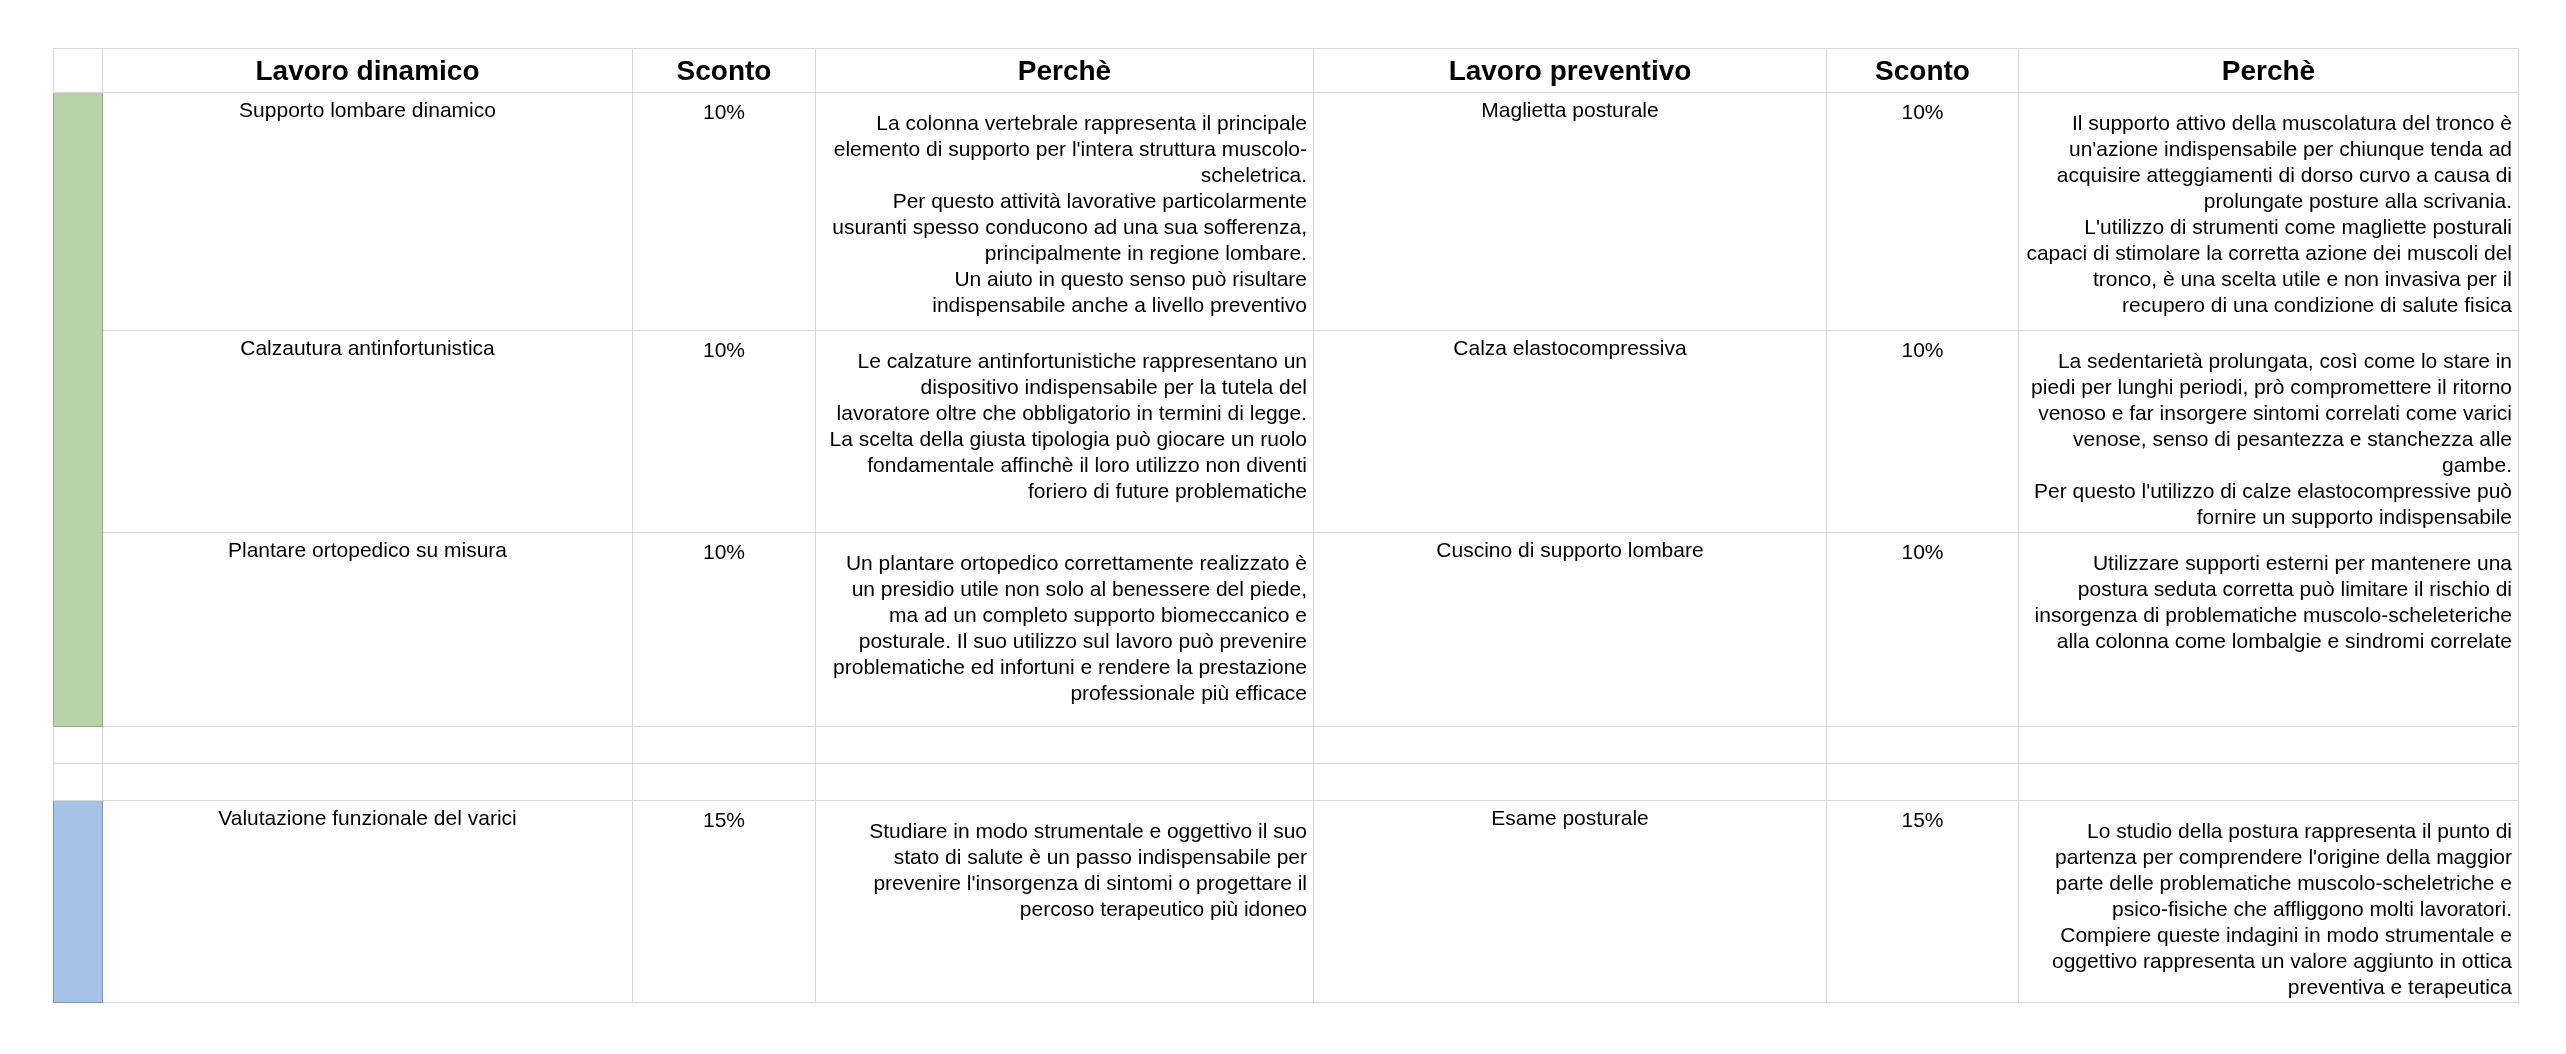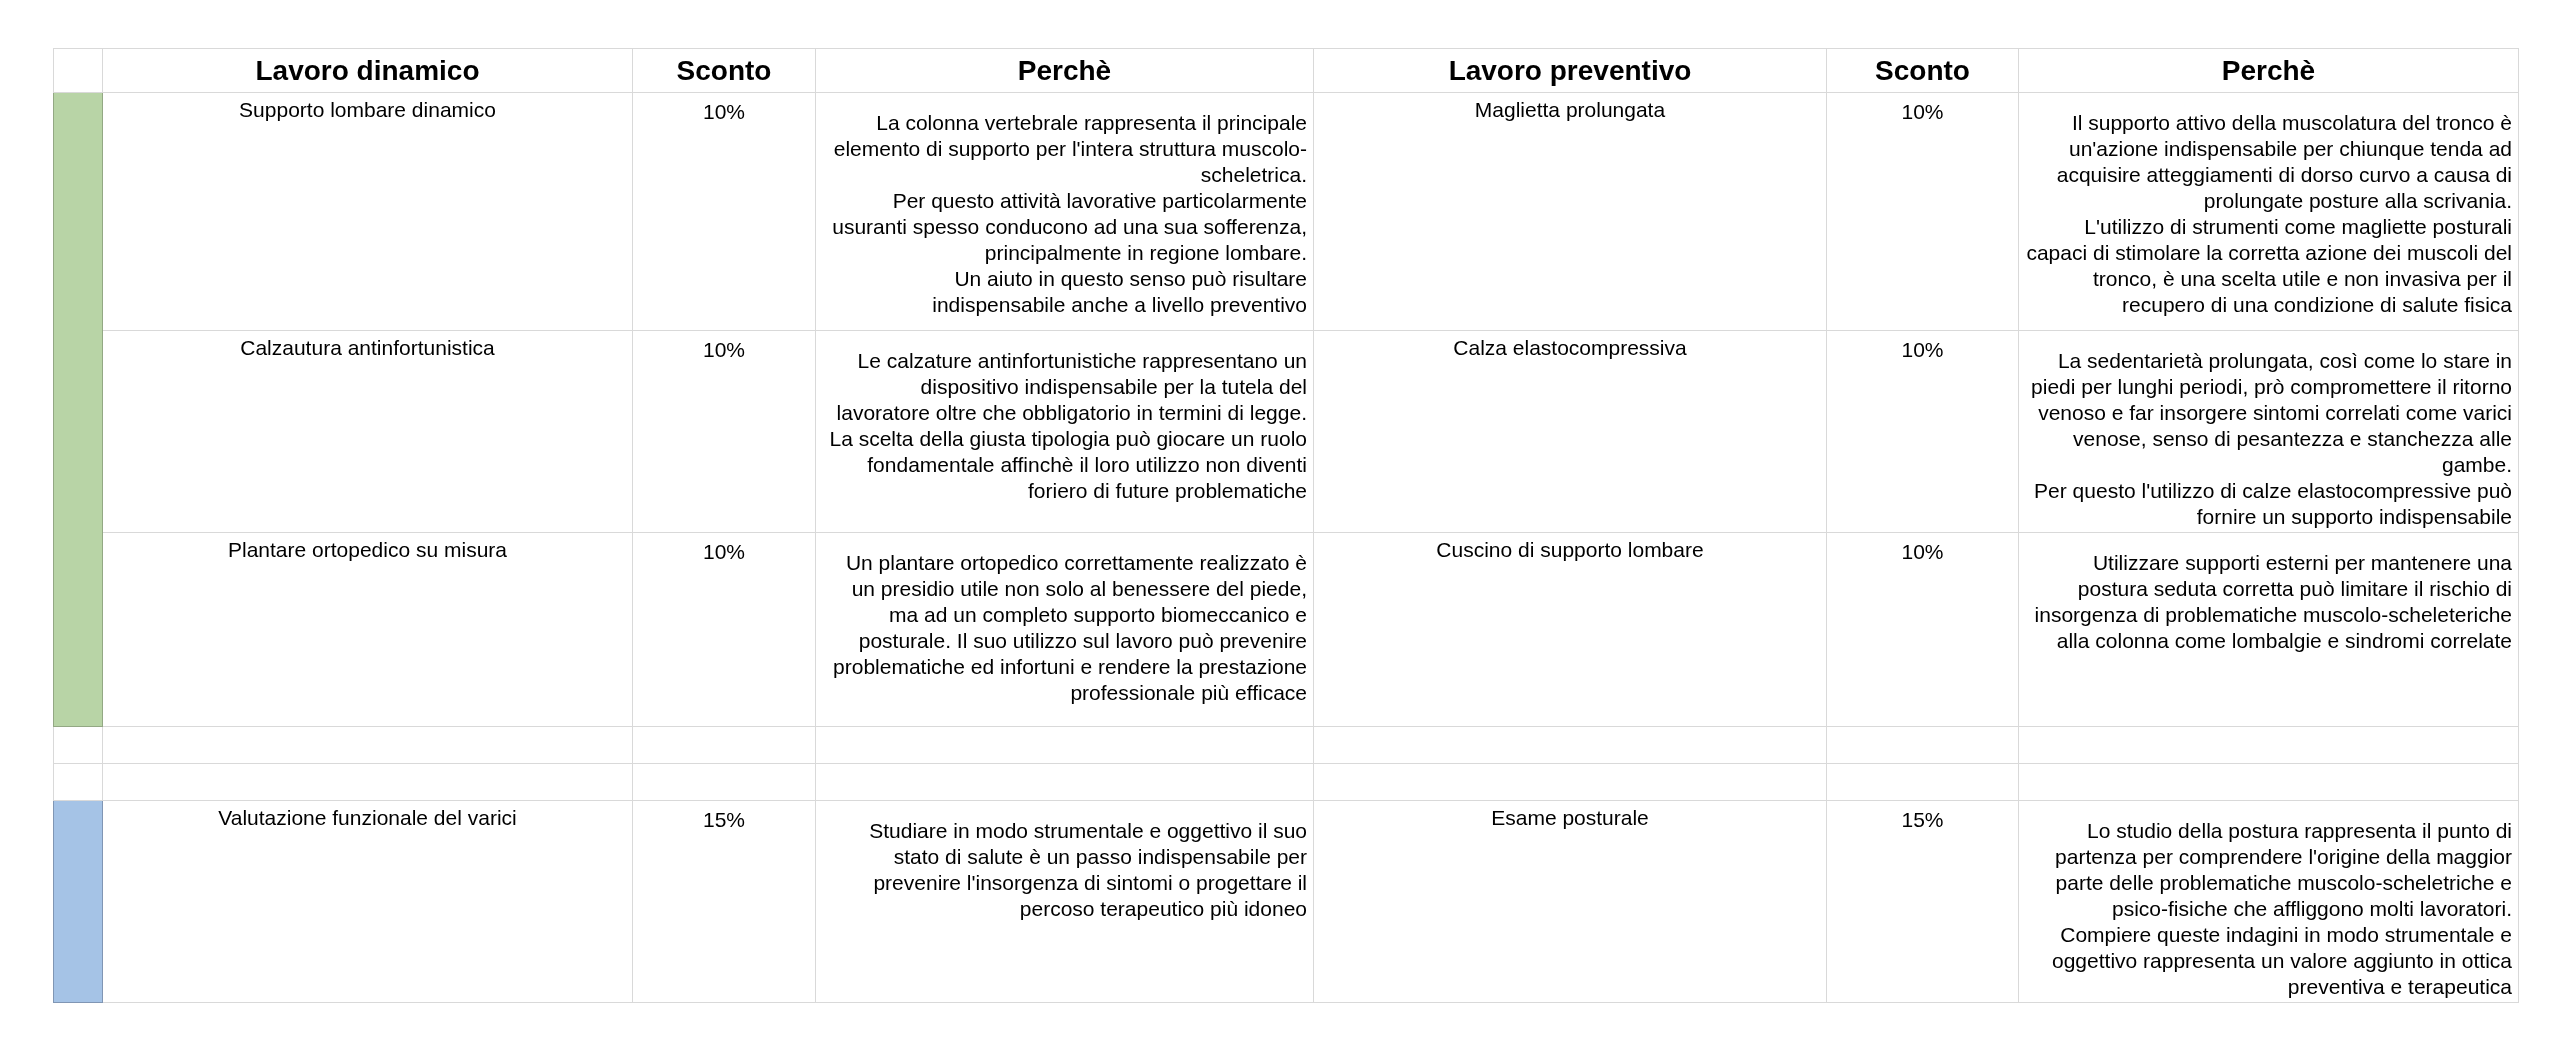--- a/index.html
+++ b/index.html
@@ -107,21 +107,21 @@
       <th>Perchè</th>
     </tr>
 
     <tr class="h-r1">
       <td class="swatch-green" rowspan="3" style="background: rgb(184, 212, 166);"></td>
       <td class="name">Supporto lombare dinamico</td>
       <td class="disc">10%</td>
       <td class="why">La colonna vertebrale rappresenta il principale elemento di supporto per l'intera struttura muscolo-scheletrica.
 Per questo attività lavorative particolarmente usuranti spesso conducono ad una sua sofferenza, principalmente in regione lombare.
 Un aiuto in questo senso può risultare indispensabile anche a livello preventivo</td>
-      <td class="name divider">Maglietta prolungata</td>
+      <td class="name divider">Maglietta posturale</td>
       <td class="disc">10%</td>
       <td class="why">Il supporto attivo della muscolatura del tronco è un'azione indispensabile per chiunque tenda ad acquisire atteggiamenti di dorso curvo a causa di prolungate posture alla scrivania.
 L'utilizzo di strumenti come magliette posturali capaci di stimolare la corretta azione dei muscoli del tronco, è una scelta utile e non invasiva per il recupero di una condizione di salute fisica</td>
     </tr>
 
     <tr class="h-r2">
       <td class="name">Calzautura antinfortunistica</td>
       <td class="disc">10%</td>
       <td class="why">Le calzature antinfortunistiche rappresentano un dispositivo indispensabile per la tutela del lavoratore oltre che obbligatorio in termini di legge. La scelta della giusta tipologia può giocare un ruolo fondamentale affinchè il loro utilizzo non diventi foriero di future problematiche</td>
       <td class="name divider">Calza elastocompressiva</td>

